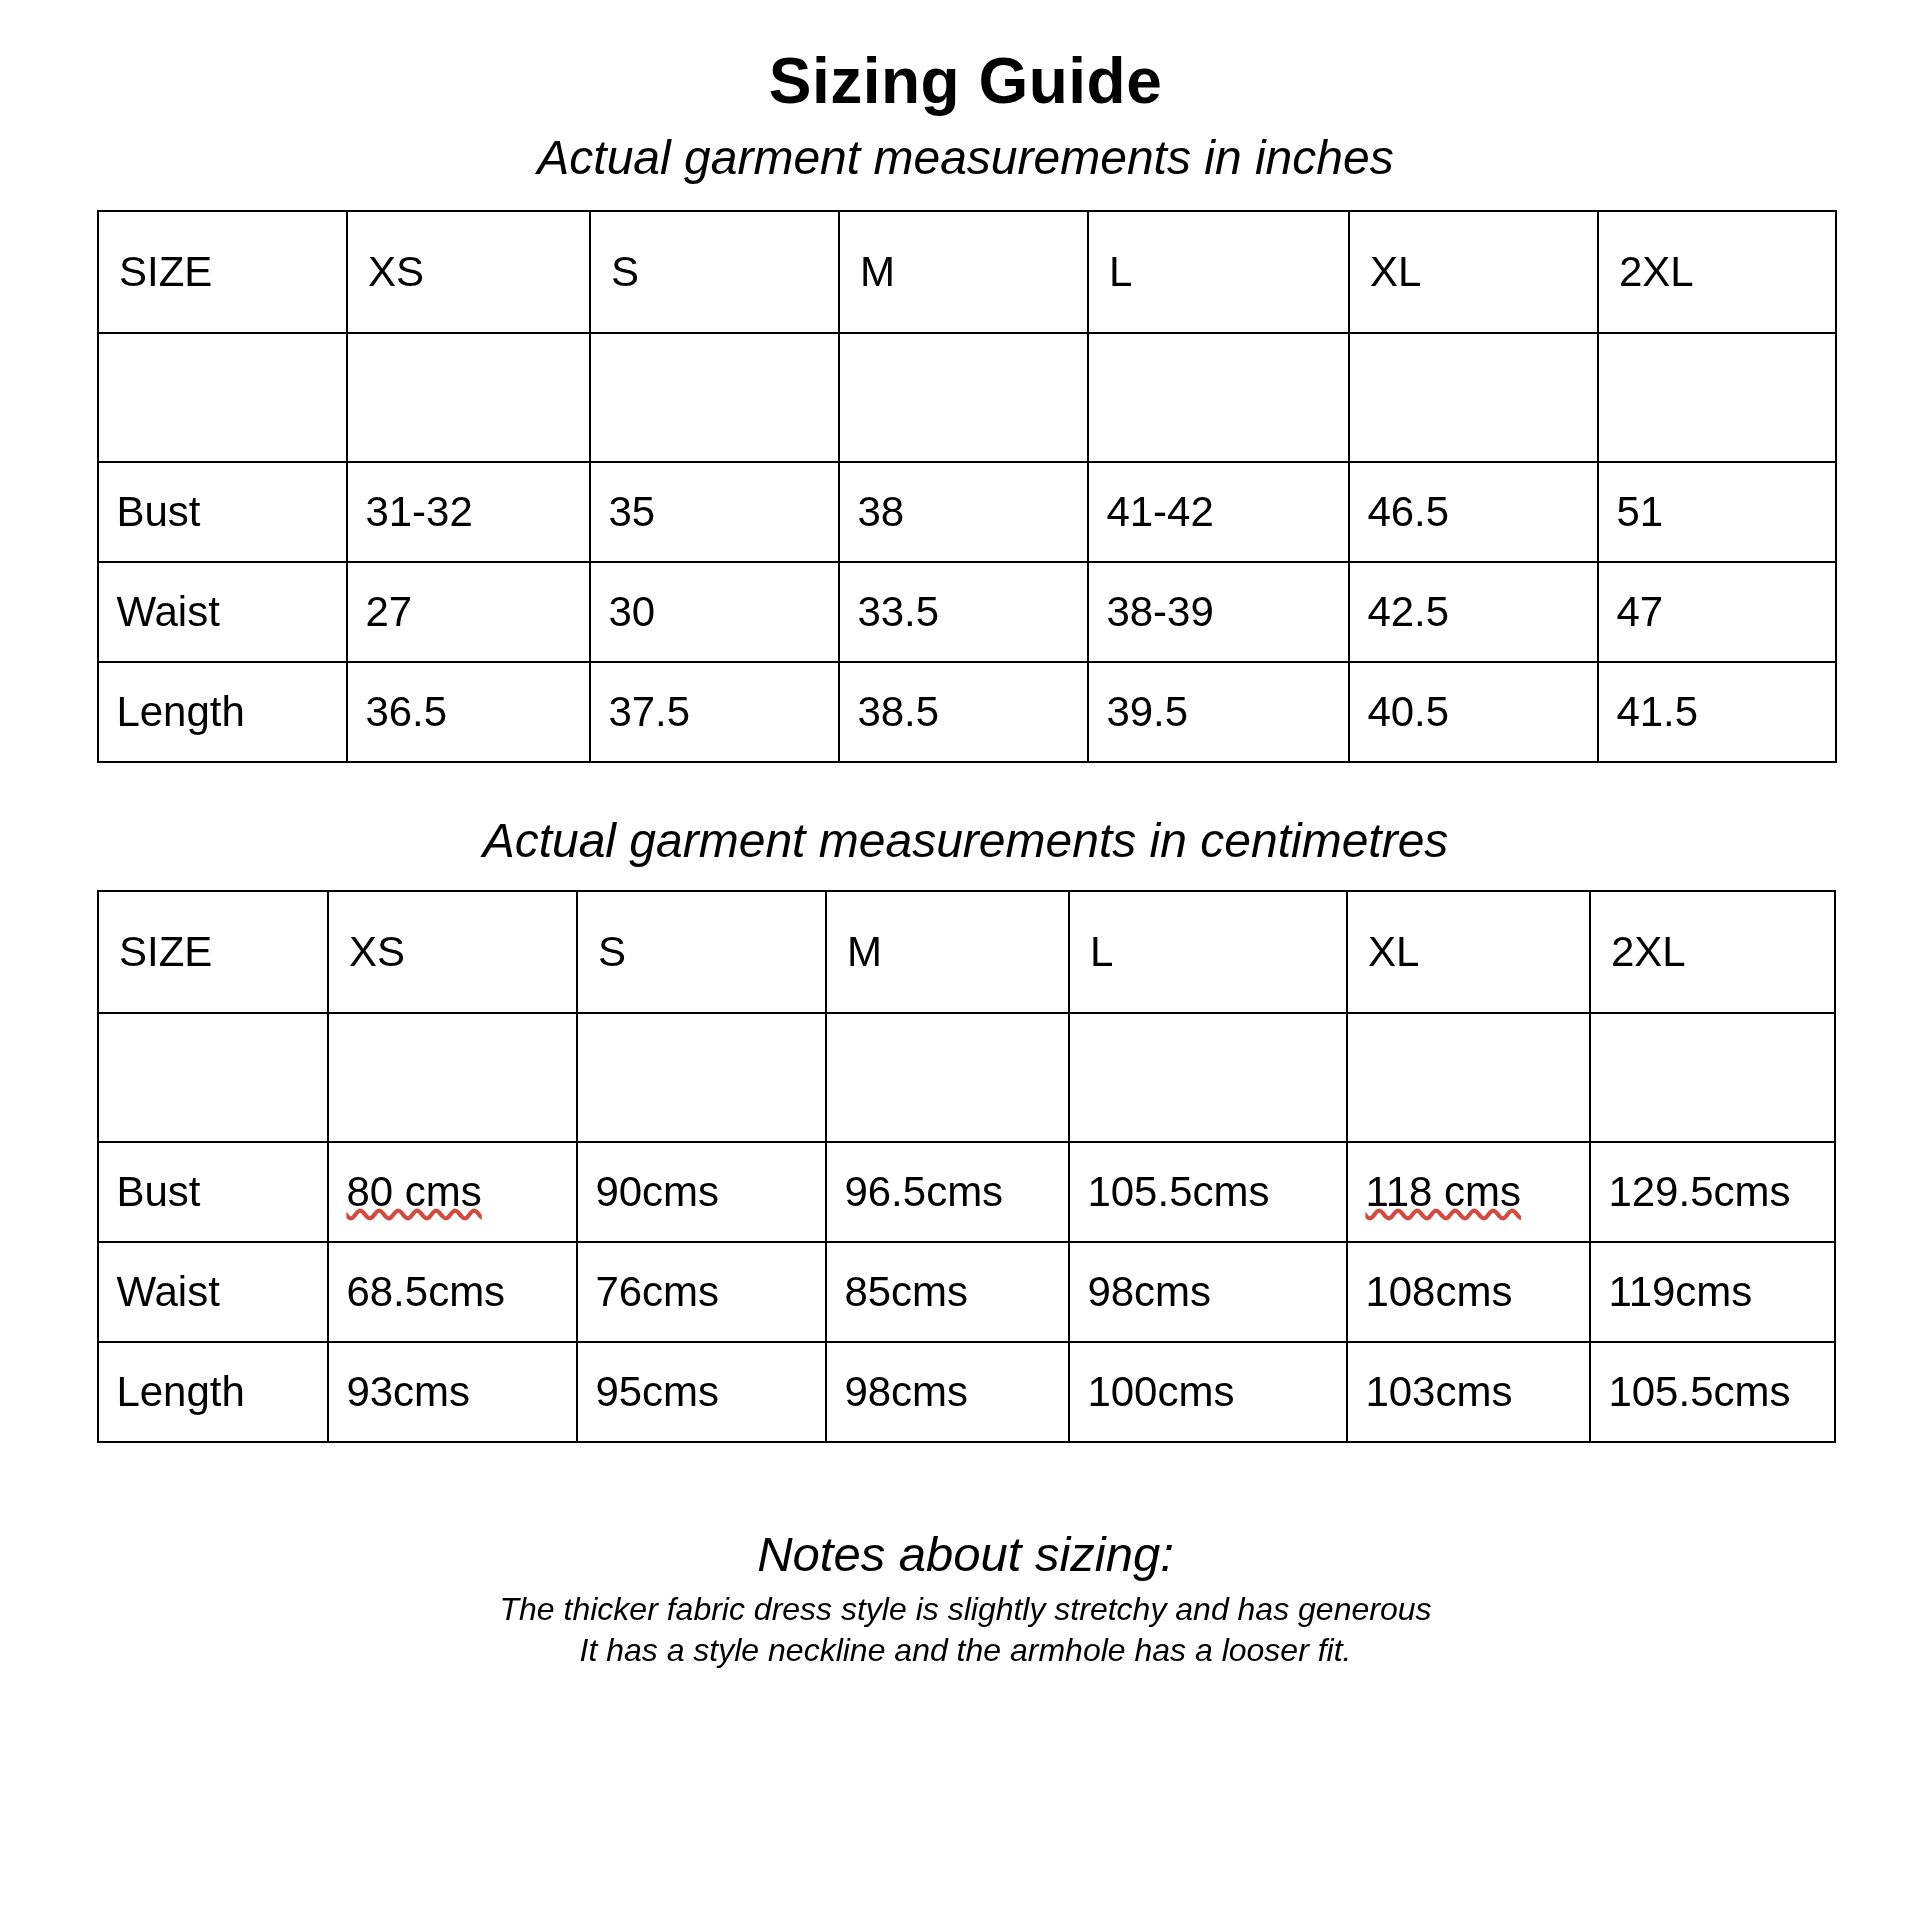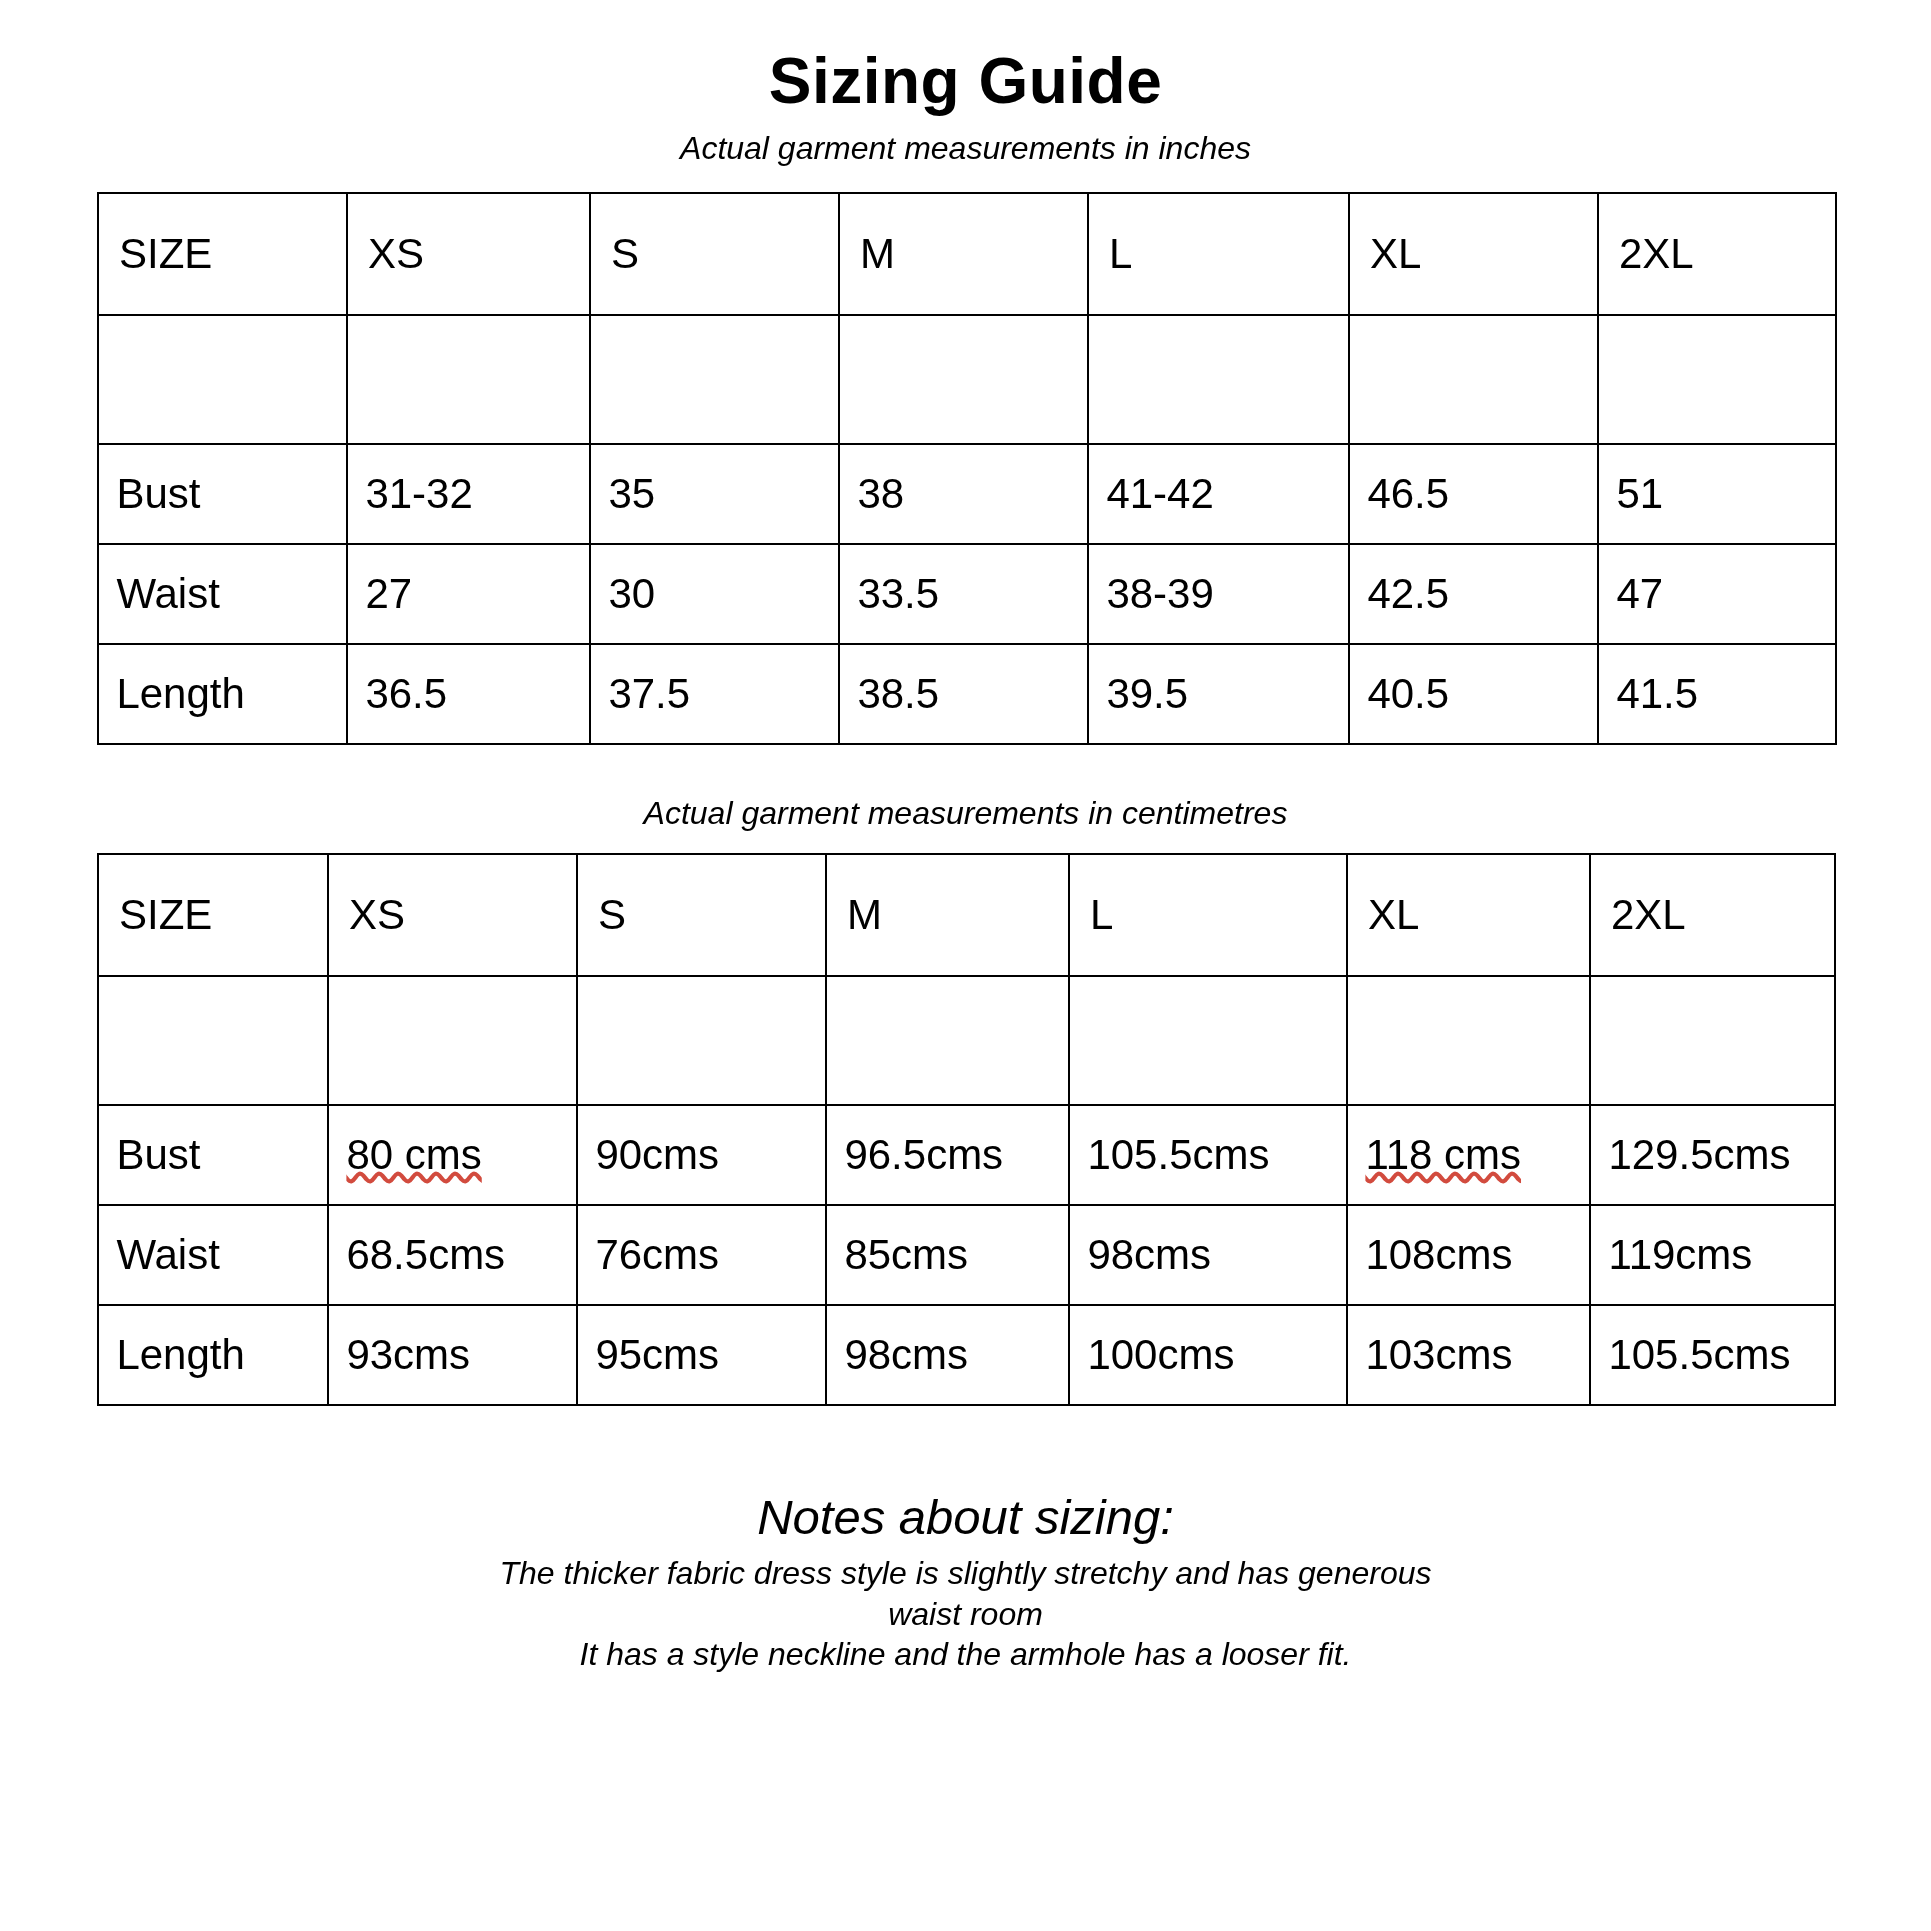--- a/index.html
+++ b/index.html
@@ -22,21 +22,21 @@
   .title {
     text-align: center;
     font-size: 64px;
     font-weight: bold;
     letter-spacing: 0.5px;
     margin: 17.4px 0 13.5px 0;
     line-height: 1.1;
   }
   .subtitle {
     text-align: center;
-    font-size: 32px;
+    font-size: 48px;
     font-style: italic;
     margin: 0 0 25px 0;
     line-height: 1.15;
   }
   .subtitle.second {
     margin-top: 50px;
     margin-bottom: 21px;
   }
   table.sizing {
     border-collapse: collapse;
@@ -223,18 +223,17 @@
         <td>100cms</td>
         <td>103cms</td>
         <td>105.5cms</td>
       </tr>
     </tbody>
   </table>
 
   <div class="notes-title">Notes about sizing:</div>
   <div class="notes-body">
     <span class="notes-line">The thicker fabric dress style is slightly stretchy and has generous</span>
-    <span class="notes-line">waist room</span>
     <span class="notes-line">It has a style neckline and the armhole has a looser fit.</span>
   </div>
 
 </div>
 
 
 </body></html>

